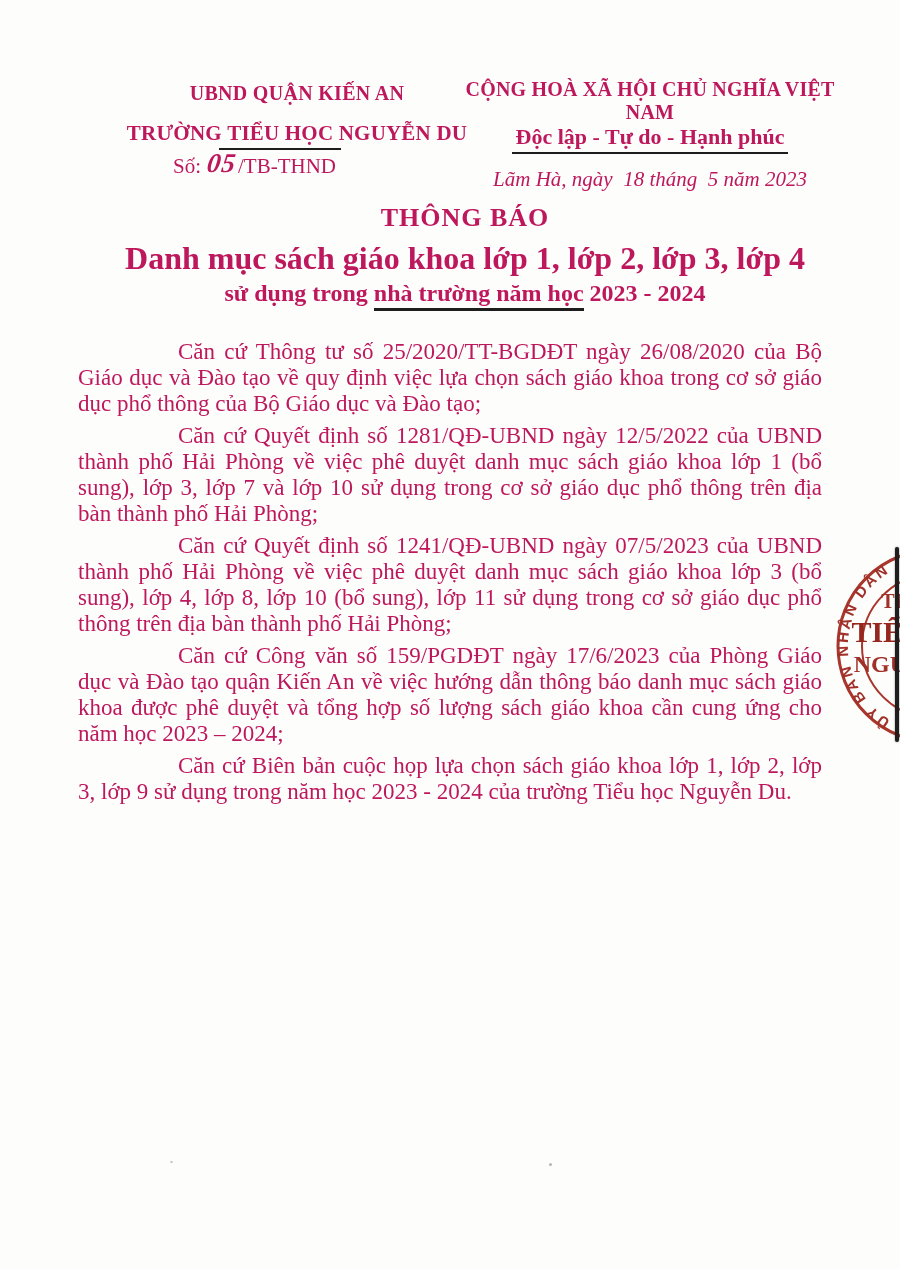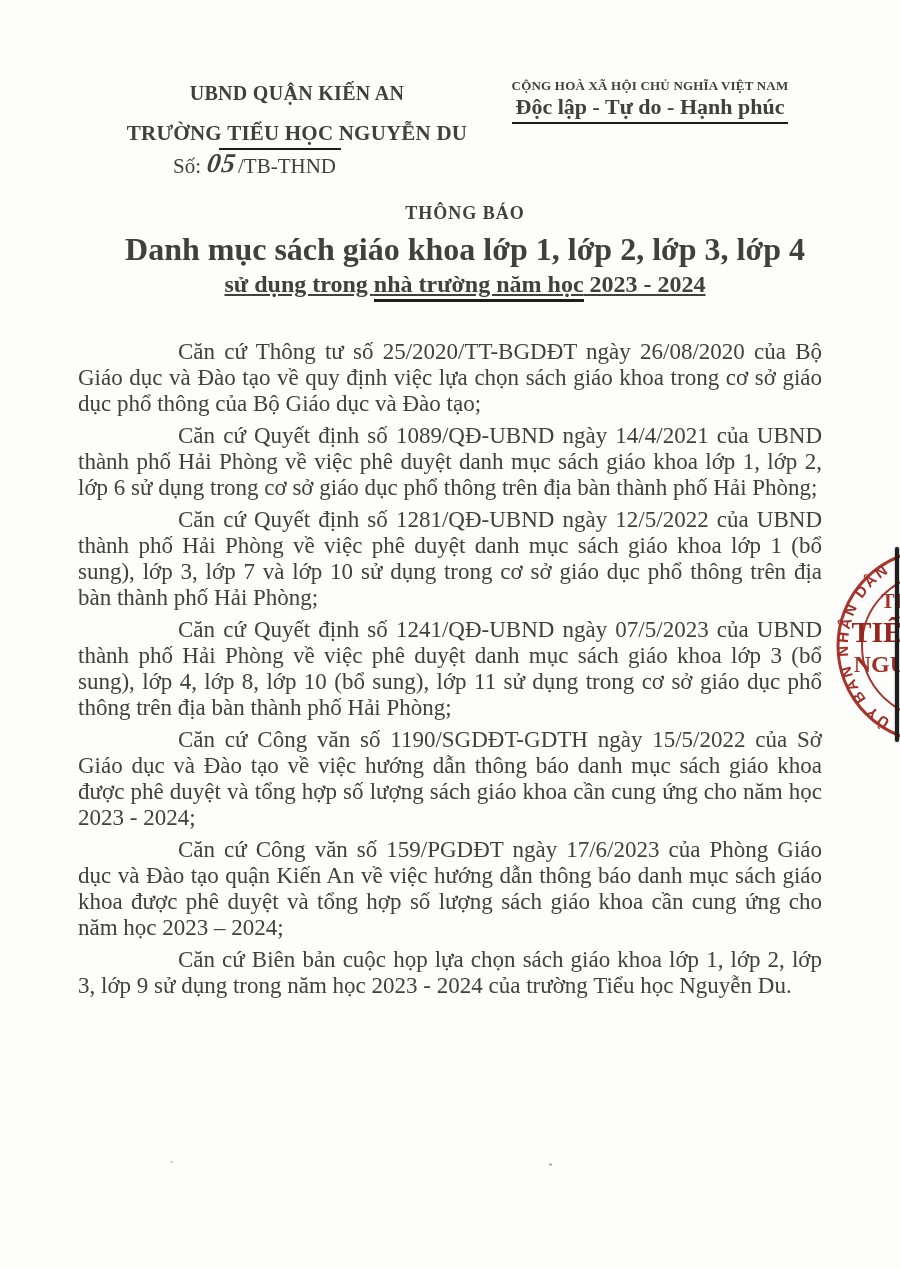--- a/index.html
+++ b/index.html
@@ -2,21 +2,21 @@
 <html lang="vi"><head>
 <meta charset="utf-8">
 <style>
   html,body{margin:0;padding:0;background:#ffffff;}
   .page{
     position:relative;
     width:900px;height:1269px;
     background:#fdfdfc;
     overflow:hidden;
     font-family:"Liberation Serif", serif;
-    color:#404040;
+    color:#be185d;
   }
   
   .header-left{
     position:absolute;left:108px;top:82px;width:378px;
     text-align:center;font-weight:bold;
   }
   .header-left .line1{font-size:20px;letter-spacing:.3px;}
   .header-left .line2{font-size:21px;margin-top:16px;letter-spacing:.2px;}
   .org-underline{border-bottom:2px solid #1d1d1d;padding:0 8px 3px 8px;margin:0 -8px;}
   .so-line{
@@ -26,32 +26,32 @@
   .so-number{
     display:inline-block;
     font-size:27px;font-weight:bold;font-style:italic;
     transform:skewX(-8deg) translateY(-1px);
     letter-spacing:1px;margin:0 2px 0 6px;
   }
   .header-right{
     position:absolute;left:452px;top:78px;width:396px;
     text-align:center;
   }
-  .header-right .country{font-size:13px;font-weight:bold;letter-spacing:.2px;}
+  .header-right .country{font-size:20px;font-weight:bold;letter-spacing:.2px;}
   .header-right .motto{font-size:22px;font-weight:bold;}
   .motto-underline{border-bottom:2px solid #1d1d1d;padding:0 4px 3px 4px;}
   .header-right .place-date{font-size:21px;font-style:italic;margin-top:17px;}
   
   .title-block{
     position:absolute;left:85px;top:203px;width:760px;
     text-align:center;font-weight:bold;
   }
-  .title-block .heading{font-size:18px;letter-spacing:1px;}
+  .title-block .heading{font-size:26px;letter-spacing:1px;}
   .title-block .sub1{font-size:32px;margin-top:7px;}
-  .title-block .sub2{font-size:24px;margin-top:3px;text-decoration:underline;}
+  .title-block .sub2{font-size:24px;margin-top:3px;}
   .sub-underline{border-bottom:3px solid #1d1d1d;padding-bottom:2px;}
   
   .body-text{
     position:absolute;left:78px;top:324px;width:744px;
     font-size:23px;line-height:26px;text-align:justify;margin-top:15px;
   }
   .body-text p{margin:0 0 6px 0;text-indent:100px;}
   
   .stamp-svg{position:absolute;left:834px;top:544px;width:200px;height:204px;}
   .stamp-ring-text{
@@ -76,34 +76,33 @@
   <div class="header-left">
     <div class="line1">UBND QUẬN KIẾN AN</div>
     <div class="line2"><span>TRƯỜNG </span><span class="org-underline">TIỂU HỌC</span><span> NGUYỄN DU</span></div>
   </div>
 
   <div class="so-line"><span>Số:</span><span class="so-number">05</span><span>/TB-THND</span></div>
 
   <div class="header-right">
     <div class="country">CỘNG HOÀ XÃ HỘI CHỦ NGHĨA VIỆT NAM</div>
     <div class="motto"><span class="motto-underline">Độc lập - Tự do - Hạnh phúc</span></div>
+    <div class="place-date">Lãm Hà, ngày&nbsp; 18 tháng&nbsp; 5 năm 2023</div>
   </div>
 
   <div class="title-block">
     <div class="heading">THÔNG BÁO</div>
     <div class="sub1">Danh mục sách giáo khoa lớp 1, lớp 2, lớp 3, lớp 4</div>
     <div class="sub2"><span>sử dụng trong </span><span class="sub-underline">nhà trường năm học</span><span> 2023 - 2024</span></div>
   </div>
 
   <div class="body-text">
     <p>Căn cứ Thông tư số 25/2020/TT-BGDĐT ngày 26/08/2020 của Bộ Giáo dục và Đào tạo về quy định việc lựa chọn sách giáo khoa trong cơ sở giáo dục phổ thông của Bộ Giáo dục và Đào tạo;</p>
-    <p>Căn cứ Quyết định số 1089/QĐ-UBND ngày 14/4/2021 của UBND thành phố Hải Phòng về việc phê duyệt danh mục sách giáo khoa lớp 1, lớp 2, lớp 6 sử dụng trong cơ sở giáo dục phổ thông trên địa bàn thành phố Hải Phòng;</p>
     <p>Căn cứ Quyết định số 1281/QĐ-UBND ngày 12/5/2022 của UBND thành phố Hải Phòng về việc phê duyệt danh mục sách giáo khoa lớp 1 (bổ sung), lớp 3, lớp 7 và lớp 10 sử dụng trong cơ sở giáo dục phổ thông trên địa bàn thành phố Hải Phòng;</p>
     <p>Căn cứ Quyết định số 1241/QĐ-UBND ngày 07/5/2023 của UBND thành phố Hải Phòng về việc phê duyệt danh mục sách giáo khoa lớp 3 (bổ sung), lớp 4, lớp 8, lớp 10 (bổ sung), lớp 11 sử dụng trong cơ sở giáo dục phổ thông trên địa bàn thành phố Hải Phòng;</p>
-    <p>Căn cứ Công văn số 1190/SGDĐT-GDTH ngày 15/5/2022 của Sở Giáo dục và Đào tạo về việc hướng dẫn thông báo danh mục sách giáo khoa được phê duyệt và tổng hợp số lượng sách giáo khoa cần cung ứng cho năm học 2023 - 2024;</p>
     <p>Căn cứ Công văn số 159/PGDĐT ngày 17/6/2023 của Phòng Giáo dục và Đào tạo quận Kiến An về việc hướng dẫn thông báo danh mục sách giáo khoa được phê duyệt và tổng hợp số lượng sách giáo khoa cần cung ứng cho năm học 2023 – 2024;</p>
     <p>Căn cứ Biên bản cuộc họp lựa chọn sách giáo khoa lớp 1, lớp 2, lớp 3, lớp 9 sử dụng trong năm học 2023 - 2024 của trường Tiểu học Nguyễn Du.</p>
   </div>
 
   <svg class="stamp-svg" viewBox="0 0 200 204" xmlns="http://www.w3.org/2000/svg" aria-hidden="true">
     <g fill="none" stroke="#a8362c">
       <circle cx="100" cy="102" r="96" stroke-width="3"></circle>
       <circle cx="100" cy="102" r="72" stroke-width="2"></circle>
     </g>
     <defs>

